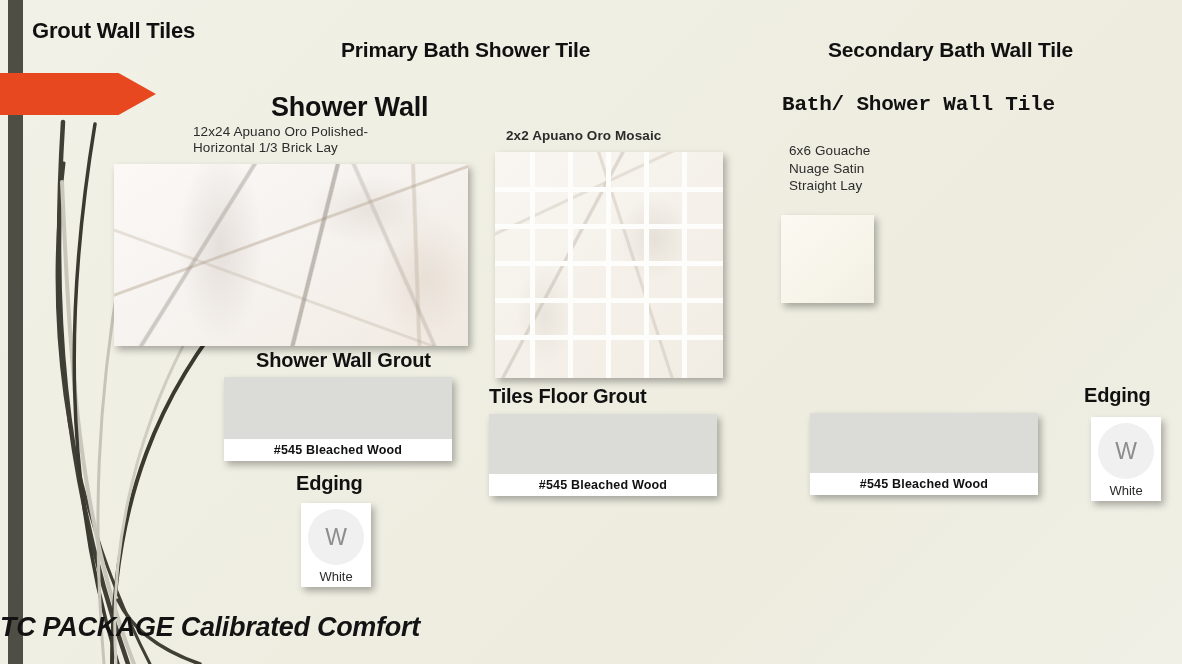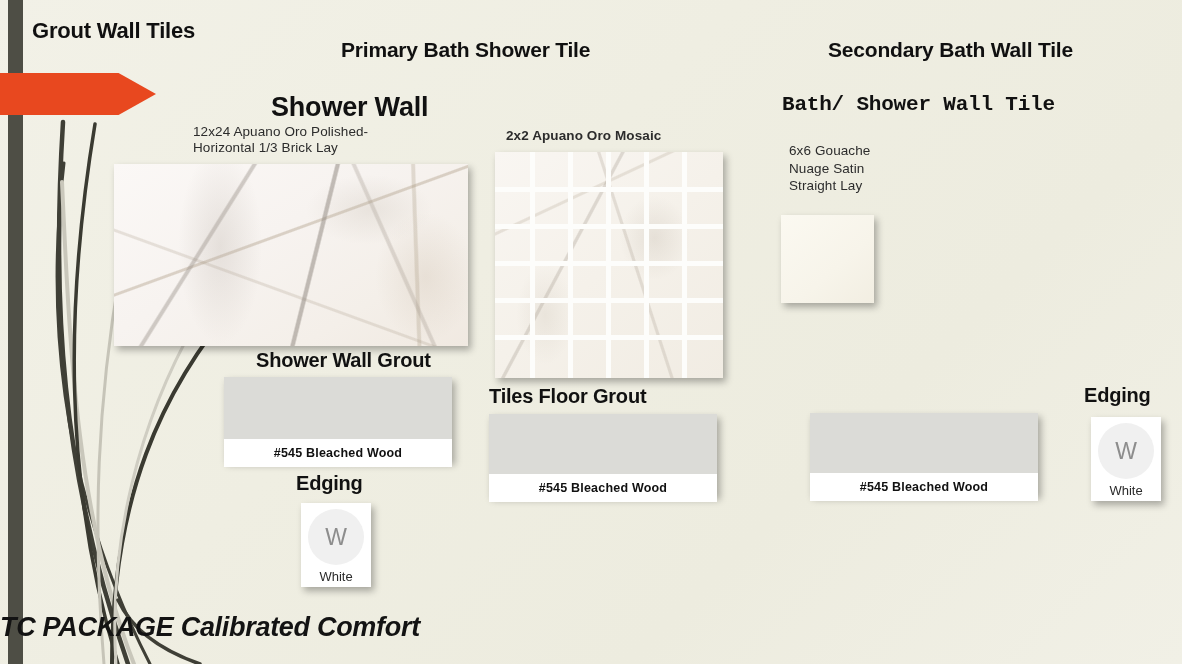--- a/index.html
+++ b/index.html
@@ -95,21 +95,21 @@
 
   #tile-gouache {
     position: absolute; left: 781px; top: 215px; width: 93px; height: 88px;
     background: linear-gradient(140deg, #fbf9f1 0%, #f7f4ea 60%, #f2eee2 100%);
   }
 
   
   .grout { position: absolute; background: #fff; }
   .grout .chip { width: 100%; height: calc(100% - 22px); background: #dbdbd7; }
   .grout .cap {
-    height: 28px; background: #fff; color: #111;
+    height: 22px; background: #fff; color: #111;
     font-size: 12.5px; font-weight: bold; letter-spacing: .2px;
     display: flex; align-items: center; justify-content: center;
   }
   #grout-shower-wall  { left: 224px; top: 377px; width: 228px; height: 84px; }
   #grout-shower-floor { left: 489px; top: 414px; width: 228px; height: 82px; }
   #grout-bath-wall    { left: 810px; top: 413px; width: 228px; height: 82px; }
 
   
   .edging {
     position: absolute; background: #fff; display: flex; flex-direction: column;

